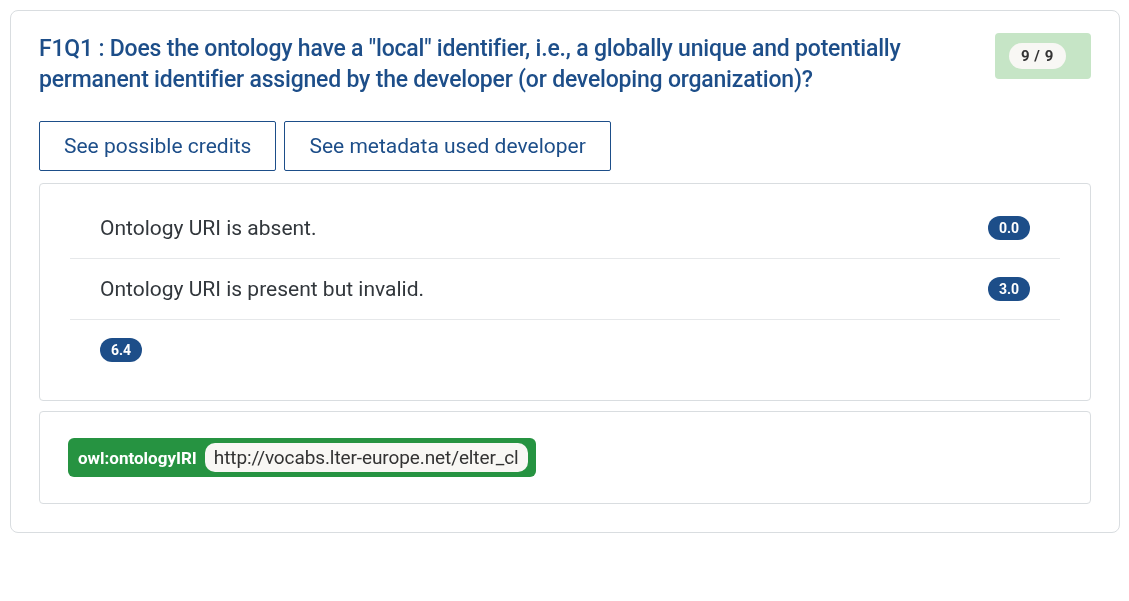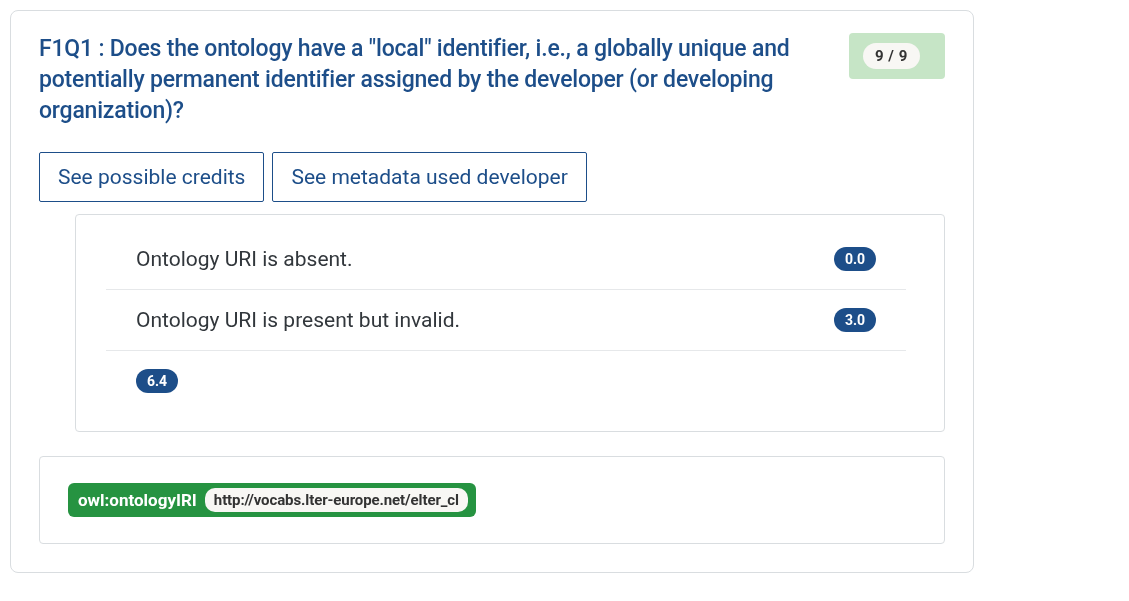--- a/index.html
+++ b/index.html
@@ -5,21 +5,21 @@
   * { box-sizing: border-box; margin: 0; padding: 0; }
   body {
     font-family: -apple-system, BlinkMacSystemFont, "Segoe UI", Roboto, Helvetica, Arial, sans-serif;
     background: #fff;
     padding: 10px;
   }
   .card {
     border: 1px solid #d9dde0;
     border-radius: 8px;
     padding: 22px 28px 28px 28px;
-    width: 964px;
+    width: 1110px;
     background: #fff;
   }
   .header-row {
     display: flex;
     justify-content: space-between;
     align-items: flex-start;
     gap: 20px;
   }
   .question-title {
     color: #1d4e89;
@@ -51,31 +51,30 @@
     display: flex;
     gap: 8px;
     margin-top: 26px;
   }
   .outline-btn {
     border: 1.5px solid #1d4e89;
     background: #fff;
     color: #1d4e89;
     font-size: 21px;
     font-weight: 400;
-    padding: 12px 18px;
+    padding: 12px 24px;
     border-radius: 2px;
     cursor: pointer;
     font-family: inherit;
   }
   .credits-box {
     border: 1px solid #d9dde0;
     border-radius: 4px;
     margin-top: 12px;
-    padding: 14px 8px 20px 0;
-    margin-left: 36px;
+    padding: 14px 0 20px 0;
   }
   .credit-row {
     display: flex;
     justify-content: space-between;
     align-items: center;
     padding: 18px 30px;
     border-bottom: 1px solid #e6e8ea;
     margin: 0 30px;
   }
   .credit-row:last-child { border-bottom: none; }
@@ -88,41 +87,41 @@
     background: #1d4e89;
     color: #fff;
     font-weight: 700;
     font-size: 14px;
     padding: 4px 11px;
     border-radius: 12px;
   }
   .meta-box {
     border: 1px solid #d9dde0;
     border-radius: 4px;
-    margin-top: 24px;
+    margin-top: 10px;
     padding: 26px 28px;
   }
   .meta-tag {
     display: inline-flex;
     align-items: center;
     background: #269341;
     border-radius: 6px;
     padding: 5px 8px 5px 10px;
     gap: 8px;
   }
   .meta-prop {
     color: #fff;
     font-weight: 700;
     font-size: 17px;
   }
   .meta-uri {
     background: #f8f7f4;
     color: #333;
-    font-weight: 700;
-    font-size: 15px;
+    font-weight: 400;
+    font-size: 19px;
     padding: 3px 9px;
     border-radius: 10px;
     letter-spacing: -0.1px;
   }
 </style>
 </head>
 <body>
 
 <div class="card">
 

